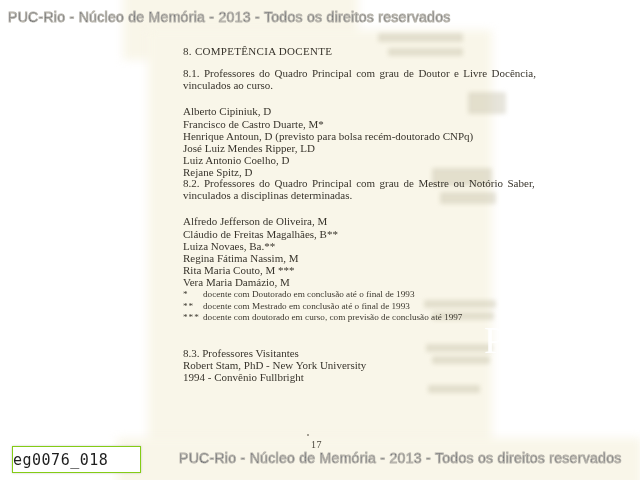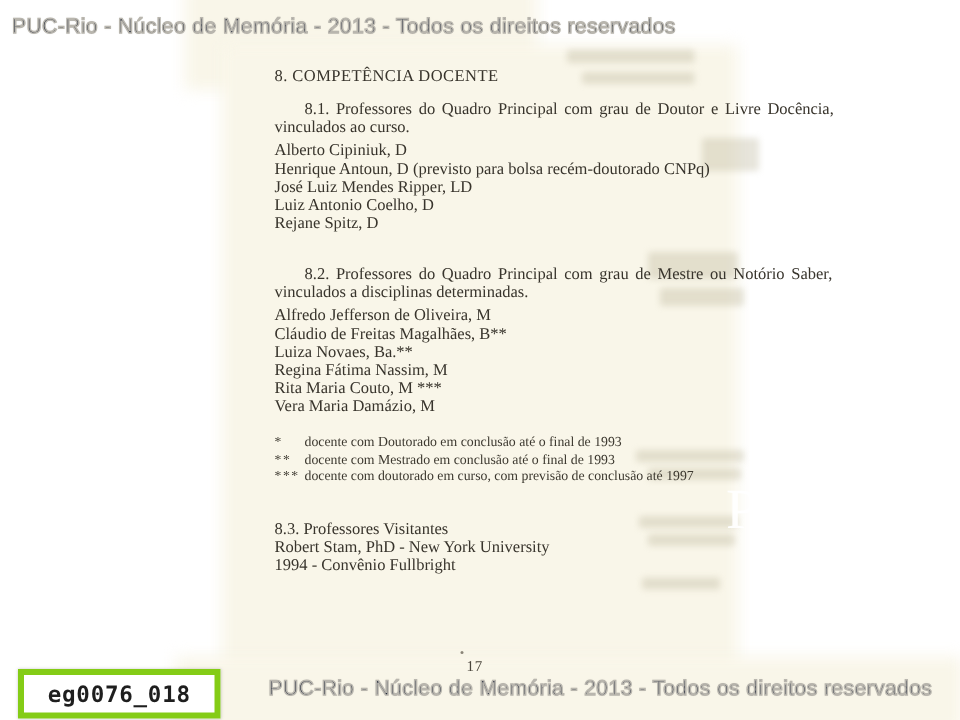--- a/index.html
+++ b/index.html
@@ -43,42 +43,42 @@
 
   
   .line {
     font-size:11px; line-height:12.2px; color:#38342c; white-space:nowrap;
   }
   .title-line { position:absolute; left:183px; top:45px; letter-spacing:0.3px;text-align:center; }
   .sec { position:absolute; left:183px; }
   .sec1 { top:67px; }
   .sec2 { top:177px; }
   .sec3 { top:347px; }
-  .wide { word-spacing:1.7px;margin-left:20px; }
-  .names { margin-top:3px; }
+  .wide { word-spacing:1.7px; }
+  .names { margin-top:14px; }
 
   .footnotes { position:absolute; left:183px; top:289px; }
   .fn { display:flex; font-size:9.2px; line-height:11.6px; color:#3c382f; white-space:nowrap; }
   .fn-marker { width:20px; flex:0 0 20px; letter-spacing:1px; }
 
   .page-dot {
     position:absolute; left:307px; top:434px; width:2px; height:2px;
     background:#8a8578; border-radius:50%;
   }
   .page-number {
     position:absolute; left:311px; top:439px;
     font-size:10px; color:#4a463c; letter-spacing:0.5px;
   }
 
   
   .label-box {
     position:absolute; left:12px; top:446px; width:127px; height:25px;
-    background:#ffffff; border:4px solid #84cc16;
+    background:#ffffff; border:1px solid #84cc16;
     box-shadow:0 0 2px rgba(120,120,120,0.4);
-    display:flex; align-items:center; justify-content:center;font-weight:bold;
+    display:flex; align-items:center; 
   }
   .label-text {
     font-family:"DejaVu Sans Mono","Liberation Mono", monospace;
     font-size:15px; color:#1e1e1e; letter-spacing:0.5px;
   }
 </style>
 </head>
 <body>
 
 <div class="cream c-top"></div>
@@ -100,20 +100,21 @@
 
 <div class="wm top">PUC-Rio - Núcleo de Memória - 2013 - Todos os direitos reservados</div>
 
 <div class="line title-line">8. COMPETÊNCIA DOCENTE</div>
 
 <div class="sec sec1">
   <div class="line wide">8.1. Professores do Quadro Principal com grau de Doutor e Livre Docência,</div>
   <div class="line">vinculados ao curso.</div>
   <div class="names">
     <div class="line">Alberto Cipiniuk, D</div>
+    <div class="line">Francisco de Castro Duarte, M*</div>
     <div class="line">Henrique Antoun, D (previsto para bolsa recém-doutorado CNPq)</div>
     <div class="line">José Luiz Mendes Ripper, LD</div>
     <div class="line">Luiz Antonio Coelho, D</div>
     <div class="line">Rejane Spitz, D</div>
   </div>
 </div>
 
 <div class="sec sec2">
   <div class="line wide">8.2. Professores do Quadro Principal com grau de Mestre ou Notório Saber,</div>
   <div class="line">vinculados a disciplinas determinadas.</div>

